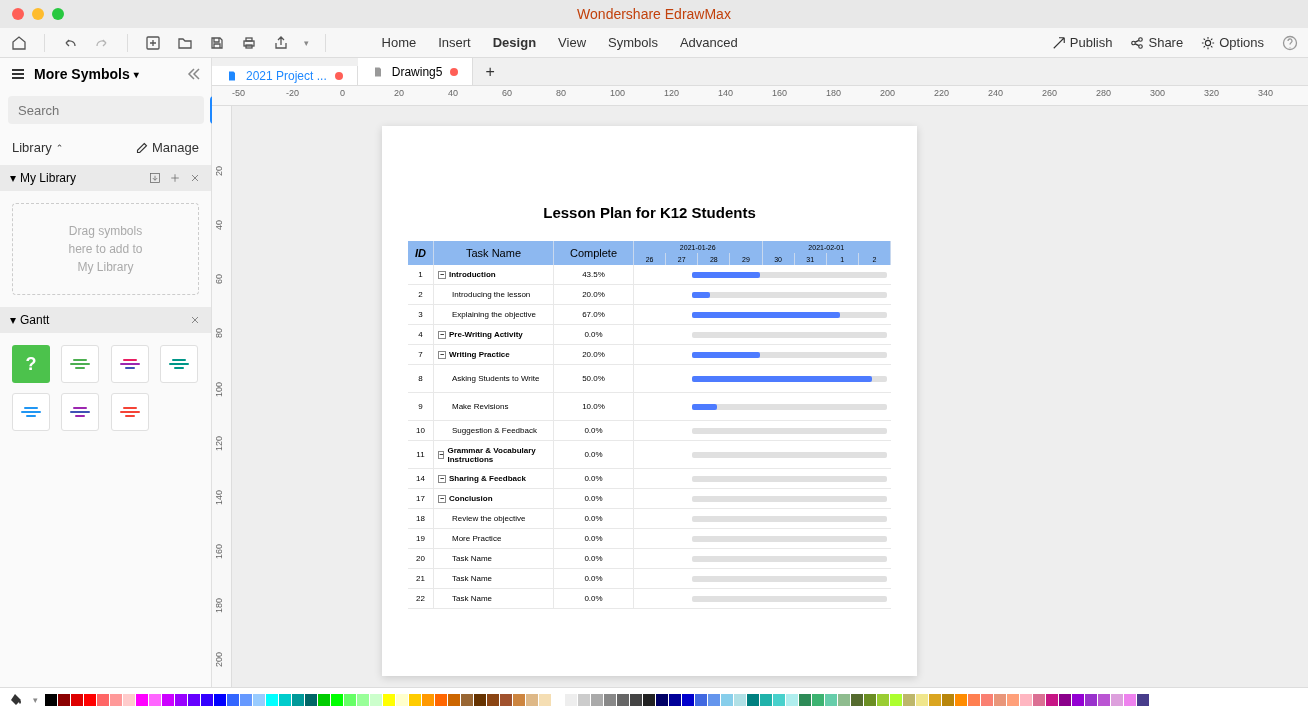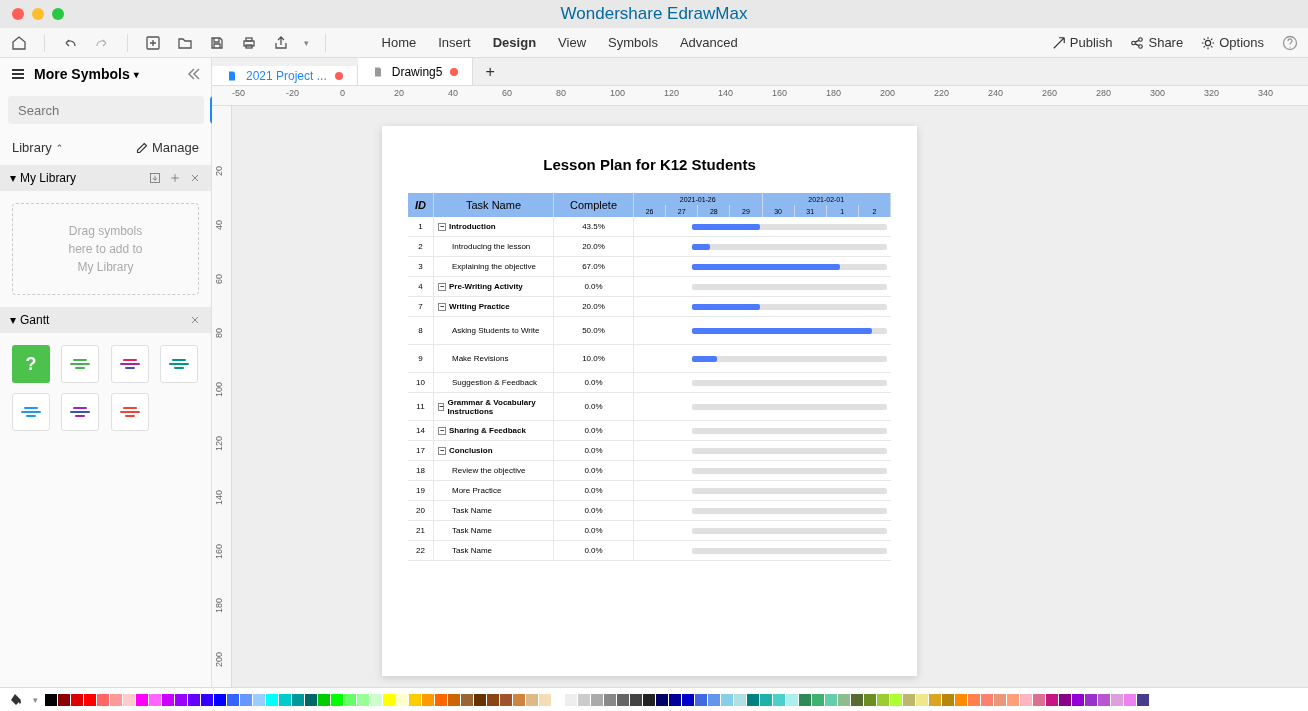--- a/index.html
+++ b/index.html
@@ -5,21 +5,21 @@
 * { margin: 0; padding: 0; box-sizing: border-box; font-family: -apple-system, BlinkMacSystemFont, "Segoe UI", Helvetica, Arial, sans-serif; }
 body { background: #f0f0f0; width: 1308px; height: 711px; overflow: hidden; position: relative; }
 
 
 .title-bar { height: 28px; background: #e8e8e8; display: flex; align-items: center; position: relative; }
 .traffic-lights { display: flex; gap: 8px; padding-left: 12px; }
 .light { width: 12px; height: 12px; border-radius: 50%; }
 .light.red { background: #ff5f57; }
 .light.yellow { background: #febc2e; }
 .light.green { background: #28c840; }
-.title { position: absolute; left: 50%; transform: translateX(-50%); font-size: 17px; color: #0369a1; }
+.title { position: absolute; left: 50%; transform: translateX(-50%); font-size: 14px; color: #c2410c; }
 
 
 .toolbar { height: 30px; background: #f7f7f7; border-bottom: 1px solid #ddd; display: flex; align-items: center; padding: 0 10px; gap: 14px; }
 .toolbar-icon { width: 18px; height: 18px; display: flex; align-items: center; justify-content: center; color: #555; cursor: pointer; }
 .toolbar-sep { width: 1px; height: 18px; background: #ddd; margin: 0 2px; }
 .menu-tabs { display: flex; gap: 22px; margin-left: 40px; font-size: 13px; color: #333; }
 .menu-tab { cursor: pointer; }
 .menu-tab.active { font-weight: 600; }
 .toolbar-right { margin-left: auto; display: flex; gap: 18px; font-size: 13px; color: #333; align-items: center; }
 .toolbar-right-item { display: flex; align-items: center; gap: 4px; cursor: pointer; }
@@ -57,21 +57,21 @@
 .canvas-area { flex: 1; display: flex; flex-direction: column; }
 .ruler-h { height: 20px; background: #f8f8f8; border-bottom: 1px solid #ddd; position: relative; font-size: 9px; color: #666; display: flex; }
 .ruler-h-tick { position: absolute; top: 2px; }
 .canvas-scroll { flex: 1; display: flex; }
 .ruler-v { width: 20px; background: #f8f8f8; border-right: 1px solid #ddd; position: relative; font-size: 9px; color: #666; }
 .ruler-v-tick { position: absolute; left: 2px; writing-mode: vertical-rl; transform: rotate(180deg); }
 .canvas { flex: 1; background: #eee; position: relative; overflow: auto; }
 
 
 .page { position: absolute; left: 150px; top: 20px; width: 535px; height: 550px; background: #fff; box-shadow: 0 2px 8px rgba(0,0,0,0.15); }
-.page-title { text-align: center; font-size: 15px; font-weight: 700; padding: 30px 12px 20px; }
+.page-title { text-align: center; font-size: 15px; font-weight: 700; padding: 30px 12px 20px; margin-top: 48px; }
 
 
 .gantt { margin: 0 26px; font-size: 9px; }
 .gantt-header { display: flex; background: #8db8f0; height: 24px; }
 .gh-id { width: 26px; display: flex; align-items: center; justify-content: center; font-style: italic; font-weight: 600; font-size: 11px; border-right: 1px solid #c8d8ee; }
 .gh-name { width: 120px; display: flex; align-items: center; justify-content: center; font-size: 11px; border-right: 1px solid #c8d8ee; }
 .gh-complete { width: 80px; display: flex; align-items: center; justify-content: center; font-size: 11px; border-right: 1px solid #c8d8ee; }
 .gh-timeline { flex: 1; display: flex; flex-direction: column; }
 .gh-weeks { display: flex; height: 12px; font-size: 7px; }
 .gh-week { flex: 1; display: flex; align-items: center; justify-content: center; border-right: 1px solid #c8d8ee; }

